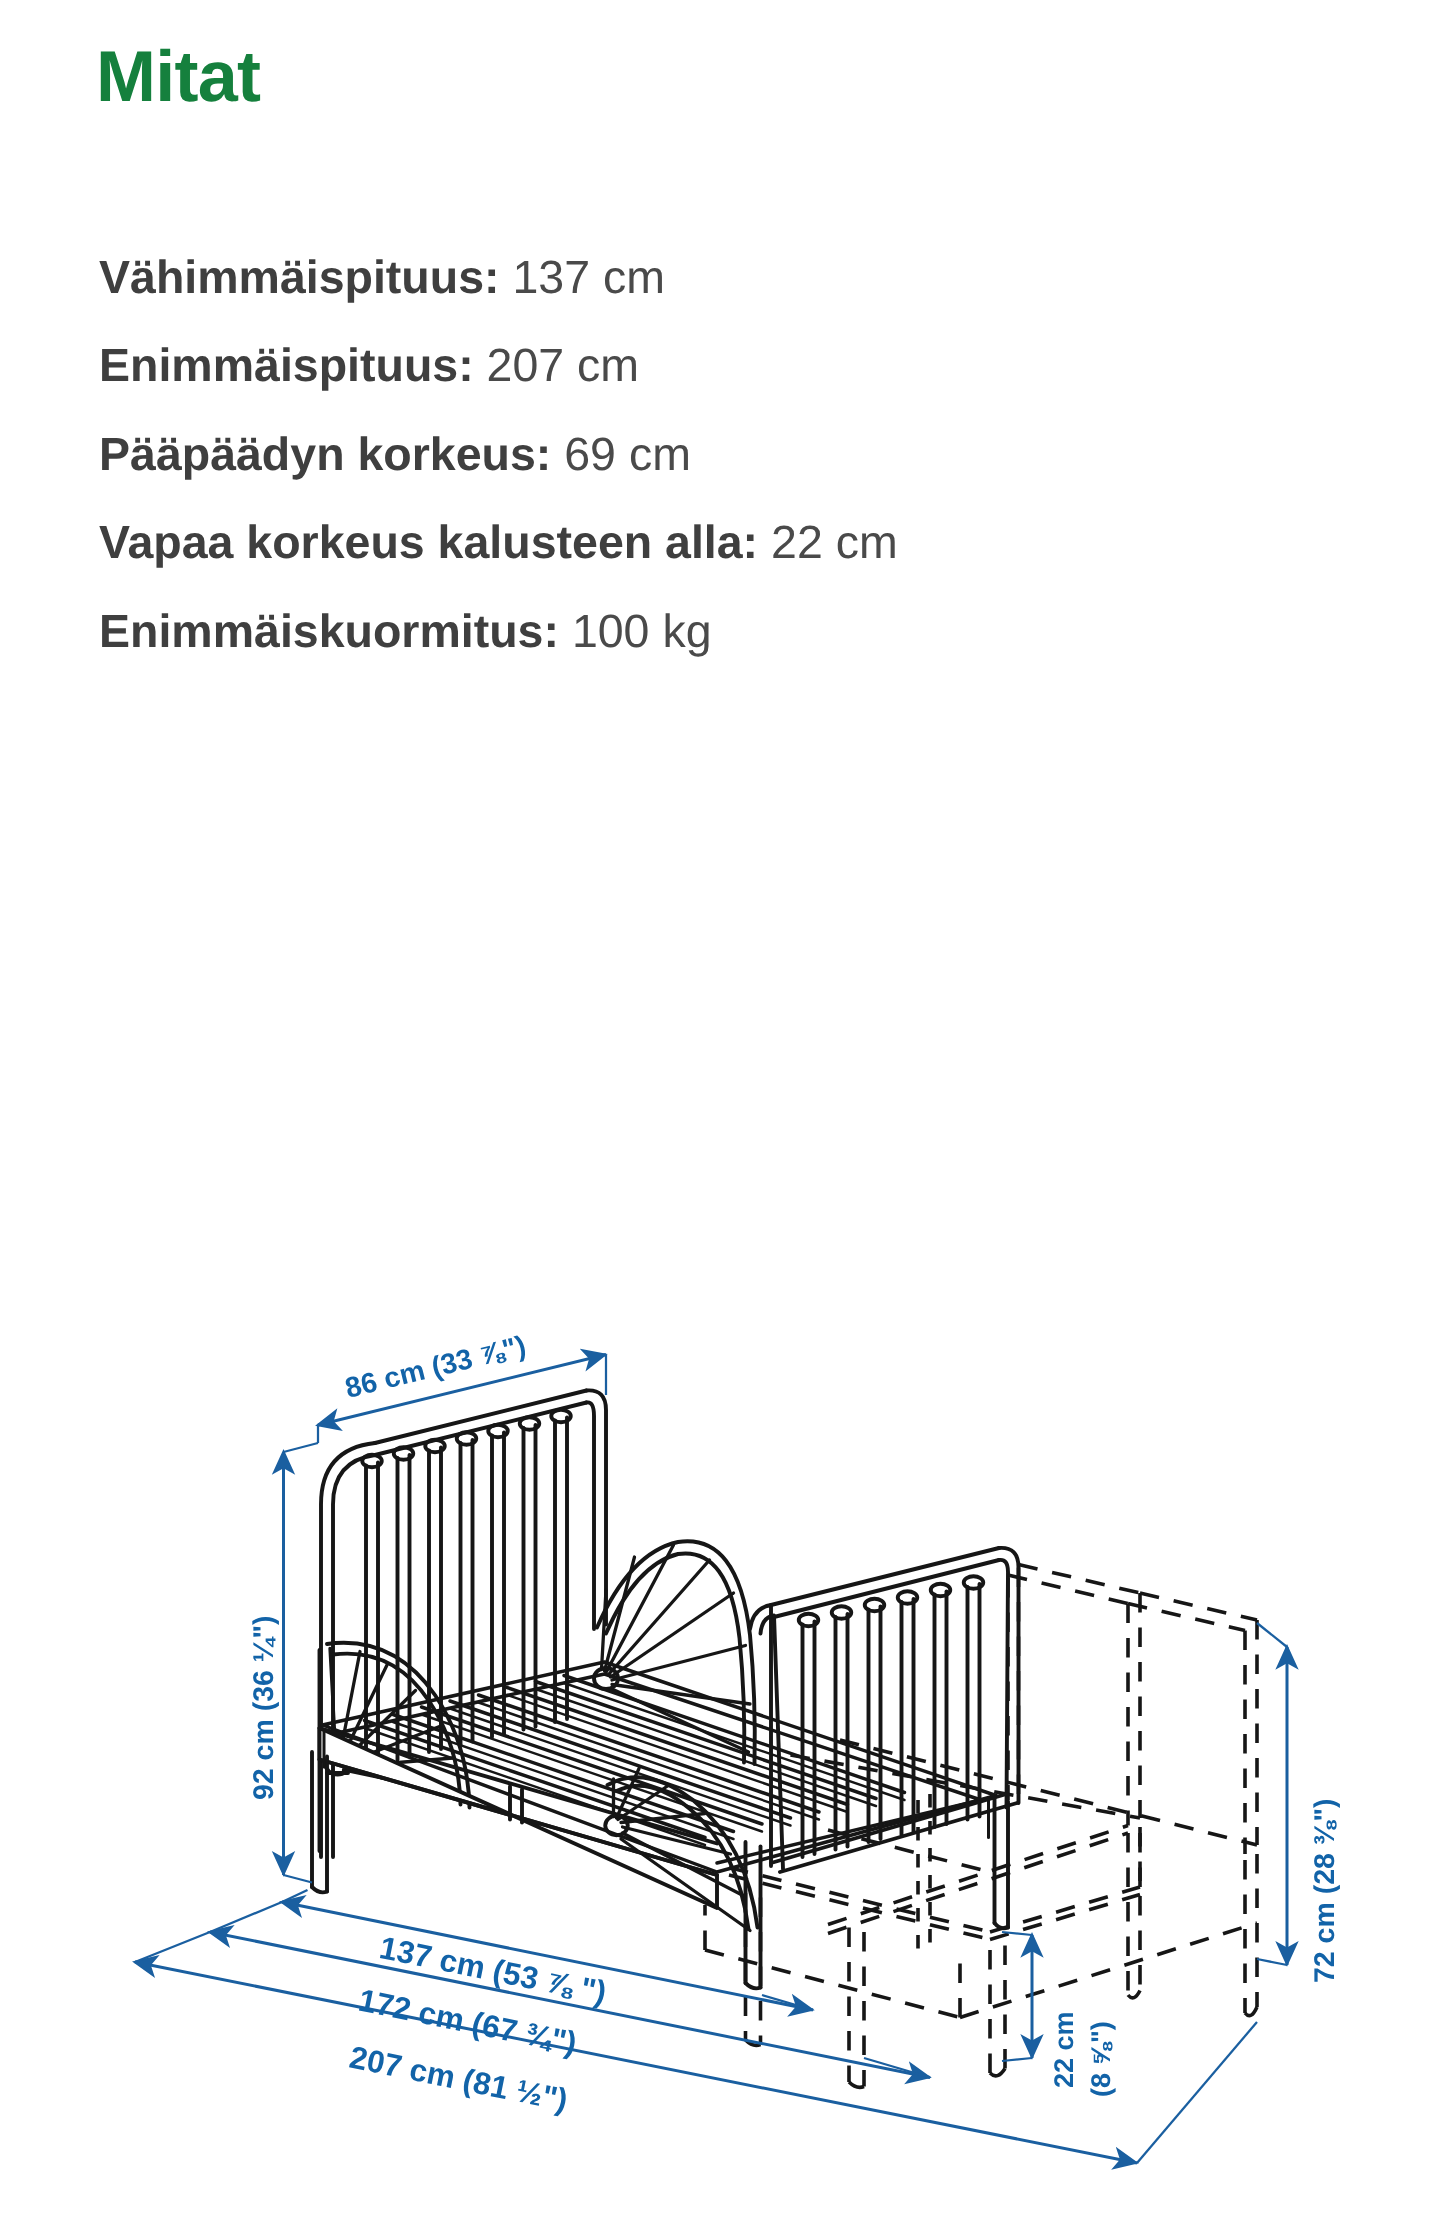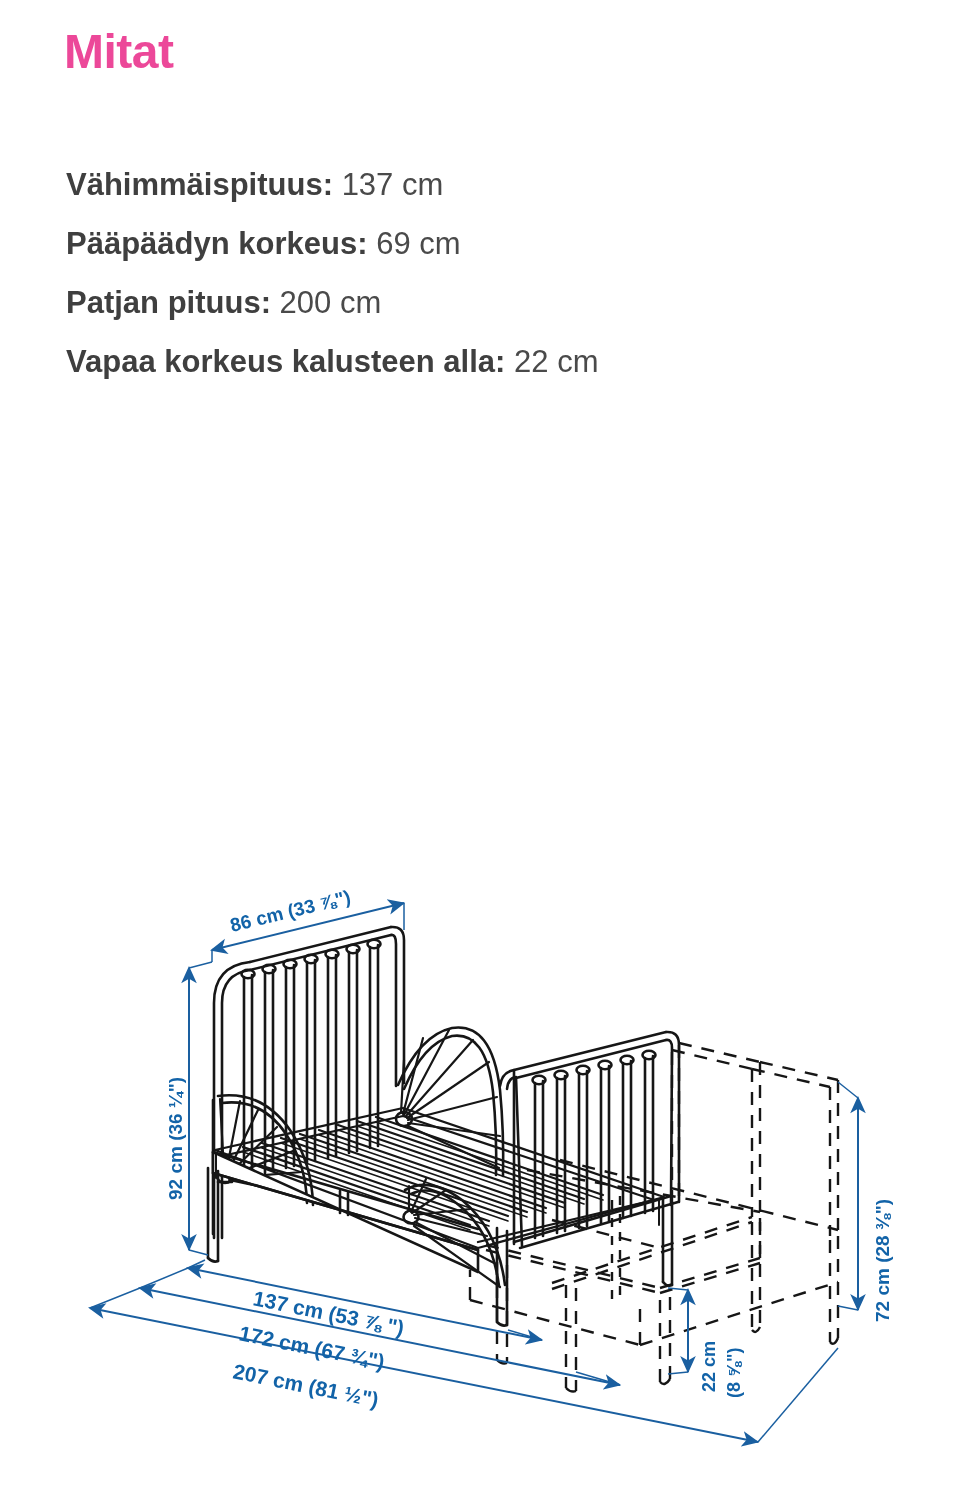--- a/index.html
+++ b/index.html
@@ -16,21 +16,21 @@
     -webkit-font-smoothing: antialiased;
   }
 
   
   #page-title {
     position: absolute;
     left: 64px;
     top: 26px;
     font-size: 48px;
     font-weight: bold;
-    color: #ec4899;
+    color: #15803d;
     letter-spacing: -0.5px;
     line-height: 1.1;
     margin: 0;
   }
 
   
   #spec-list {
     position: absolute;
     left: 66px;
     top: 155px;
@@ -72,30 +72,34 @@
 <body>
 
 <h1 id="page-title">Mitat</h1>
 
 <ul id="spec-list">
   <li>
     <span class="spec-label">Vähimmäispituus:</span>
     <span class="spec-value">137 cm</span>
   </li>
   <li>
+    <span class="spec-label">Enimmäispituus:</span>
+    <span class="spec-value">207 cm</span>
+  </li>
+  <li>
     <span class="spec-label">Pääpäädyn korkeus:</span>
     <span class="spec-value">69 cm</span>
   </li>
   <li>
-    <span class="spec-label">Patjan pituus:</span>
-    <span class="spec-value">200 cm</span>
-  </li>
-  <li>
     <span class="spec-label">Vapaa korkeus kalusteen alla:</span>
     <span class="spec-value">22 cm</span>
+  </li>
+  <li>
+    <span class="spec-label">Enimmäiskuormitus:</span>
+    <span class="spec-value">100 kg</span>
   </li>
 </ul>
 
 <div id="drawing-wrap">
 <svg id="drawing-svg" viewBox="0 0 960 630" xmlns="http://www.w3.org/2000/svg">
 
   <defs>
     <marker id="arrH" markerWidth="9" markerHeight="9" refX="8" refY="4.5" orient="auto">
       <path d="M0,0.6 L8.6,4.5 L0,8.4 L2.2,4.5 Z" fill="#1a5fa0"></path>
     </marker>

